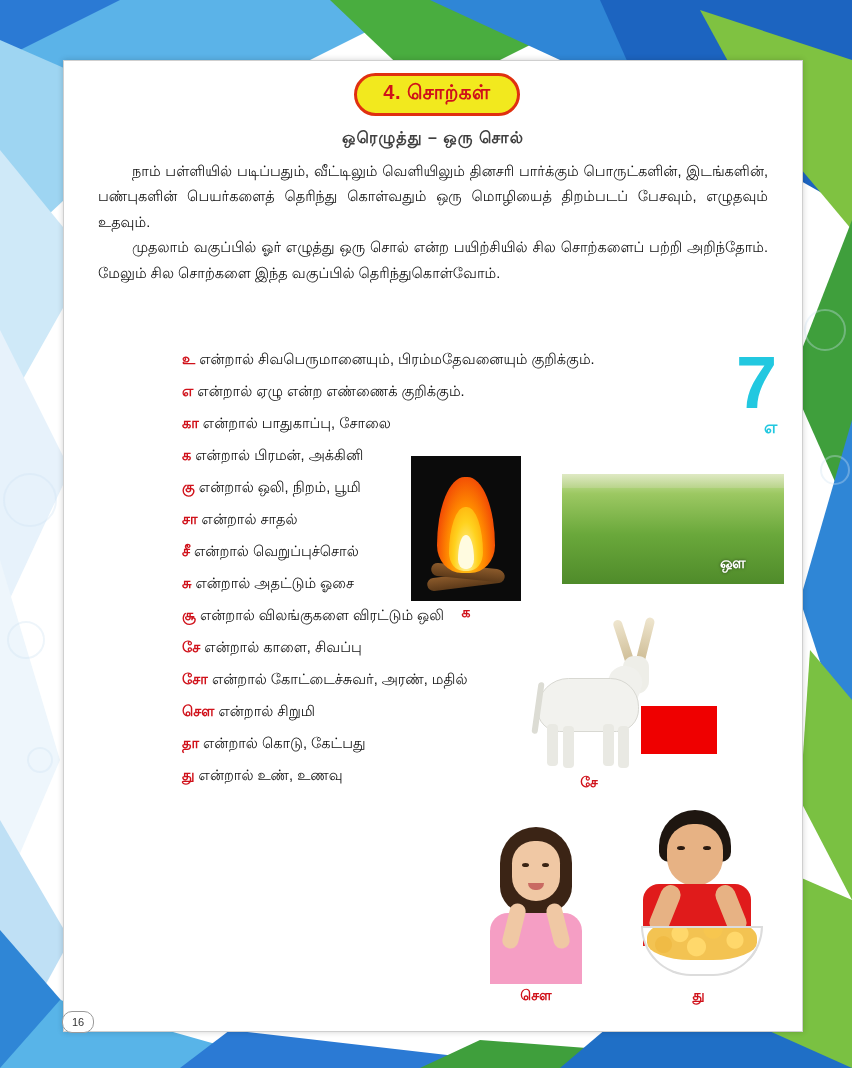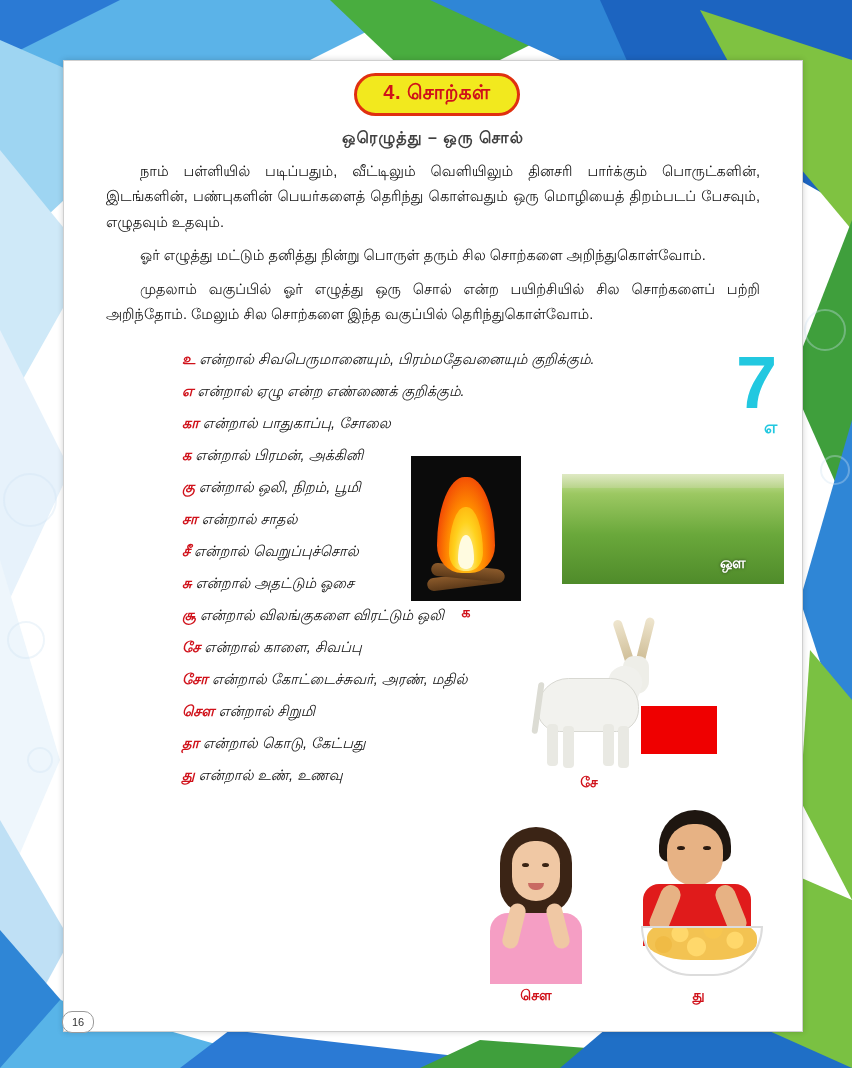--- a/index.html
+++ b/index.html
@@ -64,31 +64,30 @@
 
   
   .intro {
     color: #111111;
     font-size: 14.5px;
     line-height: 1.75;
     text-align: justify;
     margin: 10px 34px 0 34px;
   }
   .intro p {
-    margin: 8px;
+    margin: 0;
     text-indent: 34px;
   }
 
   
   #list {
     position: absolute;
     left: 118px;
     top: 290px;
     width: 420px;
-    font-style: italic;
   }
   .word-row {
     font-size: 14.5px;
     color: #111111;
     margin-bottom: 14px;
     white-space: nowrap;
   }
   .letter {
     color: #d0111a;
     font-weight: bold;
@@ -444,21 +443,20 @@
 <div id="sheet">
 
   <div id="title-wrap">
     <span id="chapter-title">4. சொற்கள்</span>
   </div>
 
   <div id="subtitle">ஒரெழுத்து  –  ஒரு  சொல்</div>
 
   <div class="intro">
     <p>நாம் பள்ளியில் படிப்பதும், வீட்டிலும் வெளியிலும் தினசரி பார்க்கும் பொருட்களின், இடங்களின், பண்புகளின் பெயர்களைத் தெரிந்து கொள்வதும் ஒரு மொழியைத் திறம்படப் பேசவும், எழுதவும் உதவும்.</p>
-    <p>ஓர் எழுத்து மட்டும் தனித்து நின்று பொருள் தரும் சில சொற்களை அறிந்துகொள்வோம்.</p>
     <p>முதலாம் வகுப்பில் ஓர் எழுத்து ஒரு சொல் என்ற பயிற்சியில் சில சொற்களைப் பற்றி அறிந்தோம். மேலும் சில சொற்களை இந்த வகுப்பில் தெரிந்துகொள்வோம்.</p>
   </div>
 
   <div id="list">
     <div class="word-row">
       <span class="letter">உ</span><span>என்றால் சிவபெருமானையும், பிரம்மதேவனையும் குறிக்கும்.</span>
     </div>
     <div class="word-row">
       <span class="letter">எ</span><span>என்றால் ஏழு என்ற எண்ணைக் குறிக்கும்.</span>
     </div>

